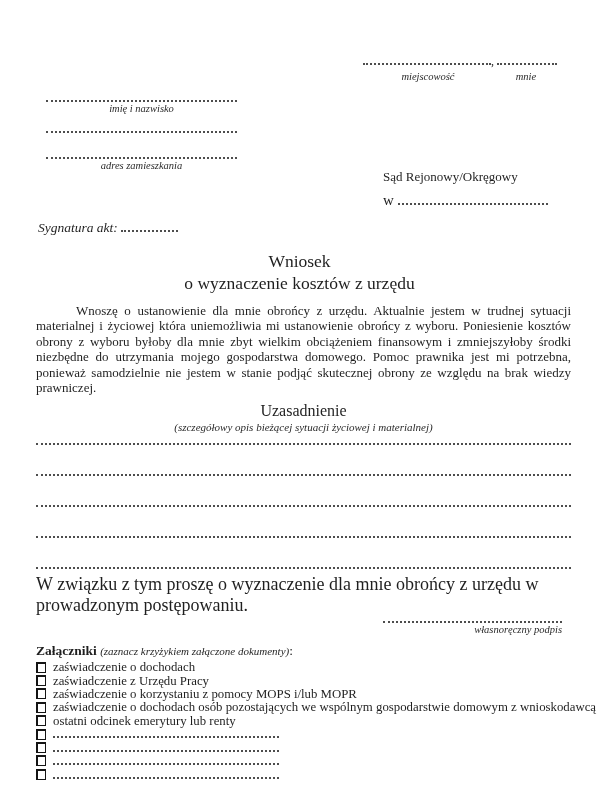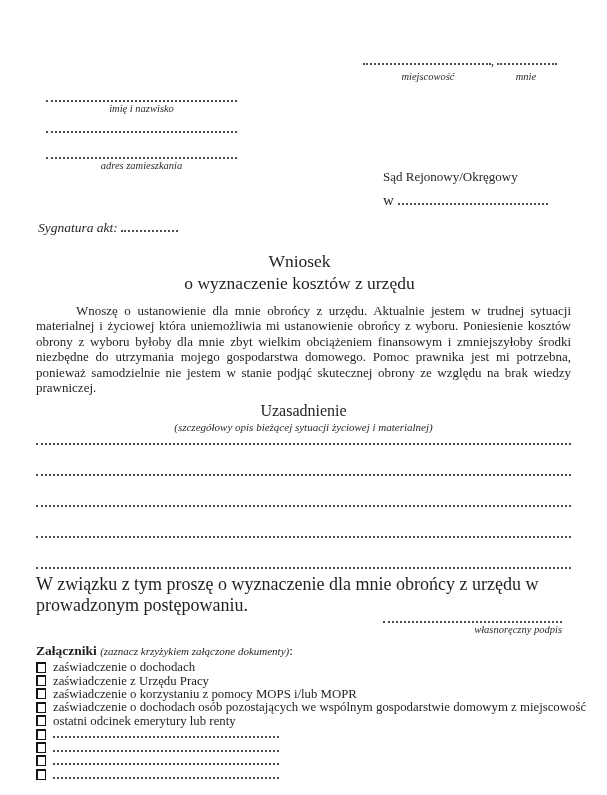--- a/index.html
+++ b/index.html
@@ -146,21 +146,21 @@
       <div class="att-row">
         <span class="cb"></span>
         <span class="att-label">zaświadczenie z Urzędu Pracy</span>
       </div>
       <div class="att-row">
         <span class="cb"></span>
         <span class="att-label">zaświadczenie o korzystaniu z pomocy MOPS i/lub MOPR</span>
       </div>
       <div class="att-row">
         <span class="cb"></span>
-        <span class="att-label">zaświadczenie o dochodach osób pozostających we wspólnym gospodarstwie domowym z miejscowość</span>
+        <span class="att-label">zaświadczenie o dochodach osób pozostających we wspólnym gospodarstwie domowym z wnioskodawcą</span>
       </div>
       <div class="att-row">
         <span class="cb"></span>
         <span class="att-label">ostatni odcinek emerytury lub renty</span>
       </div>
       <div class="att-row">
         <span class="cb"></span>
         <span class="att-dots"></span>
       </div>
       <div class="att-row">

